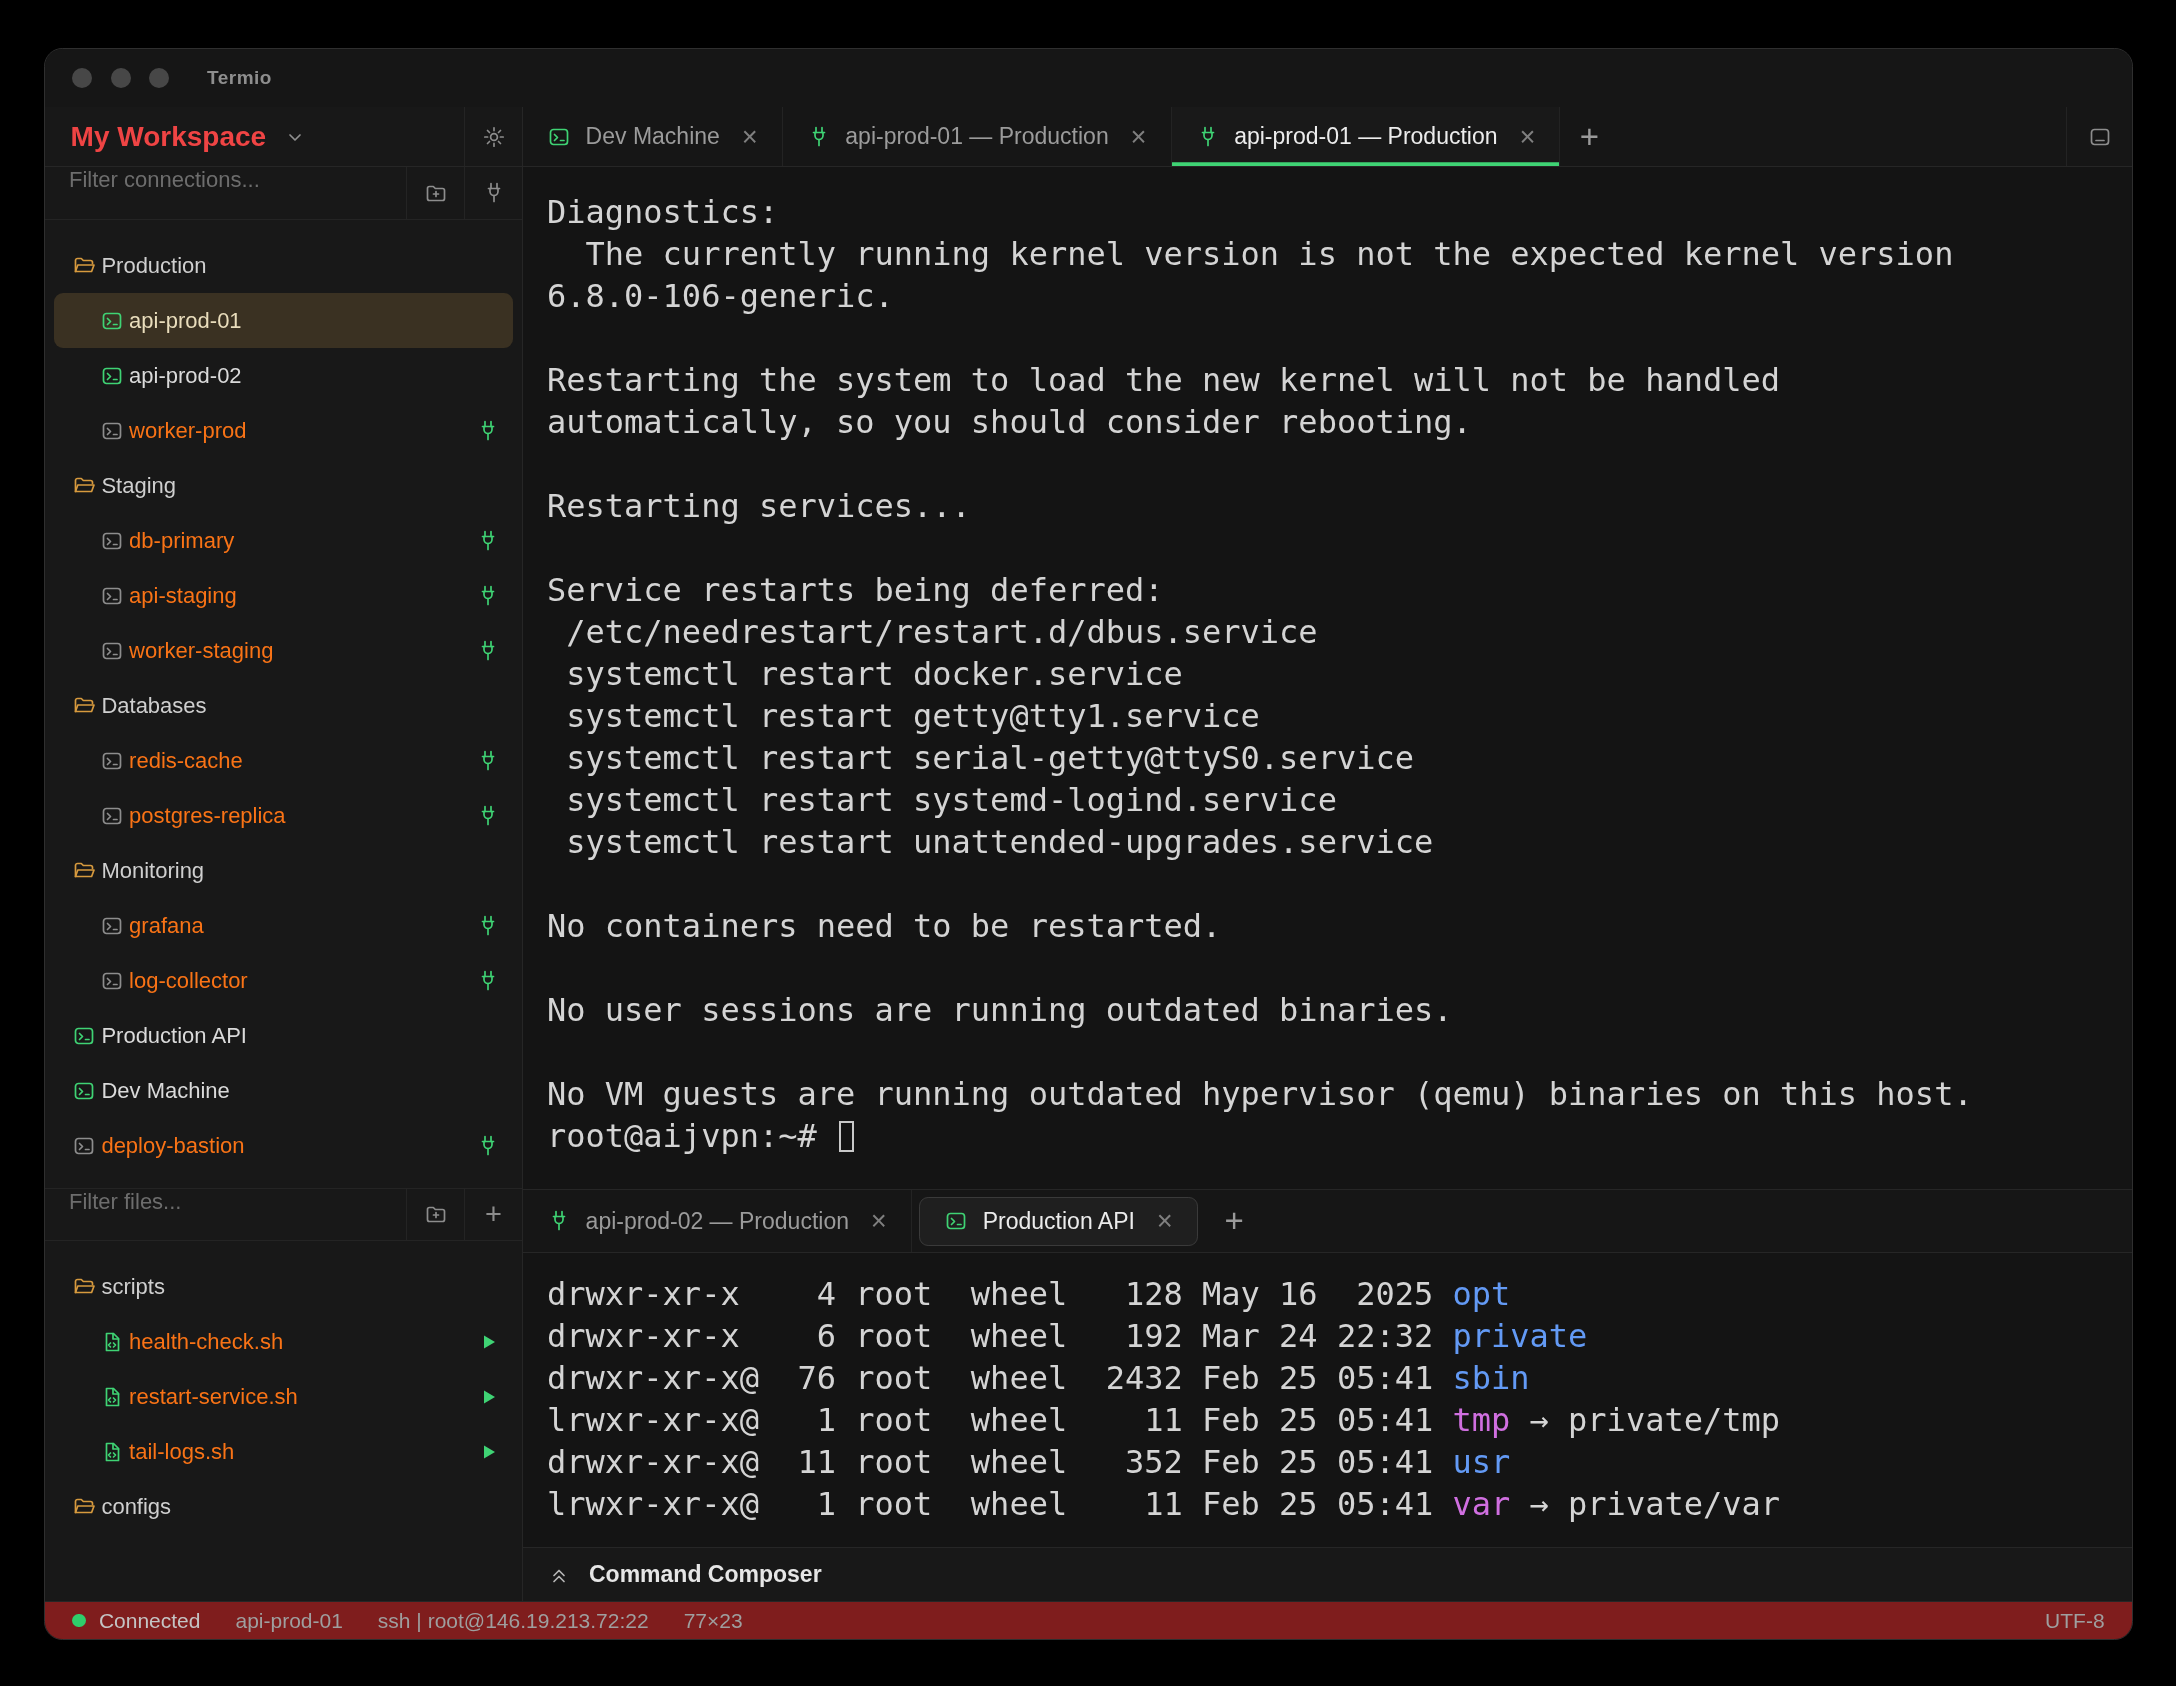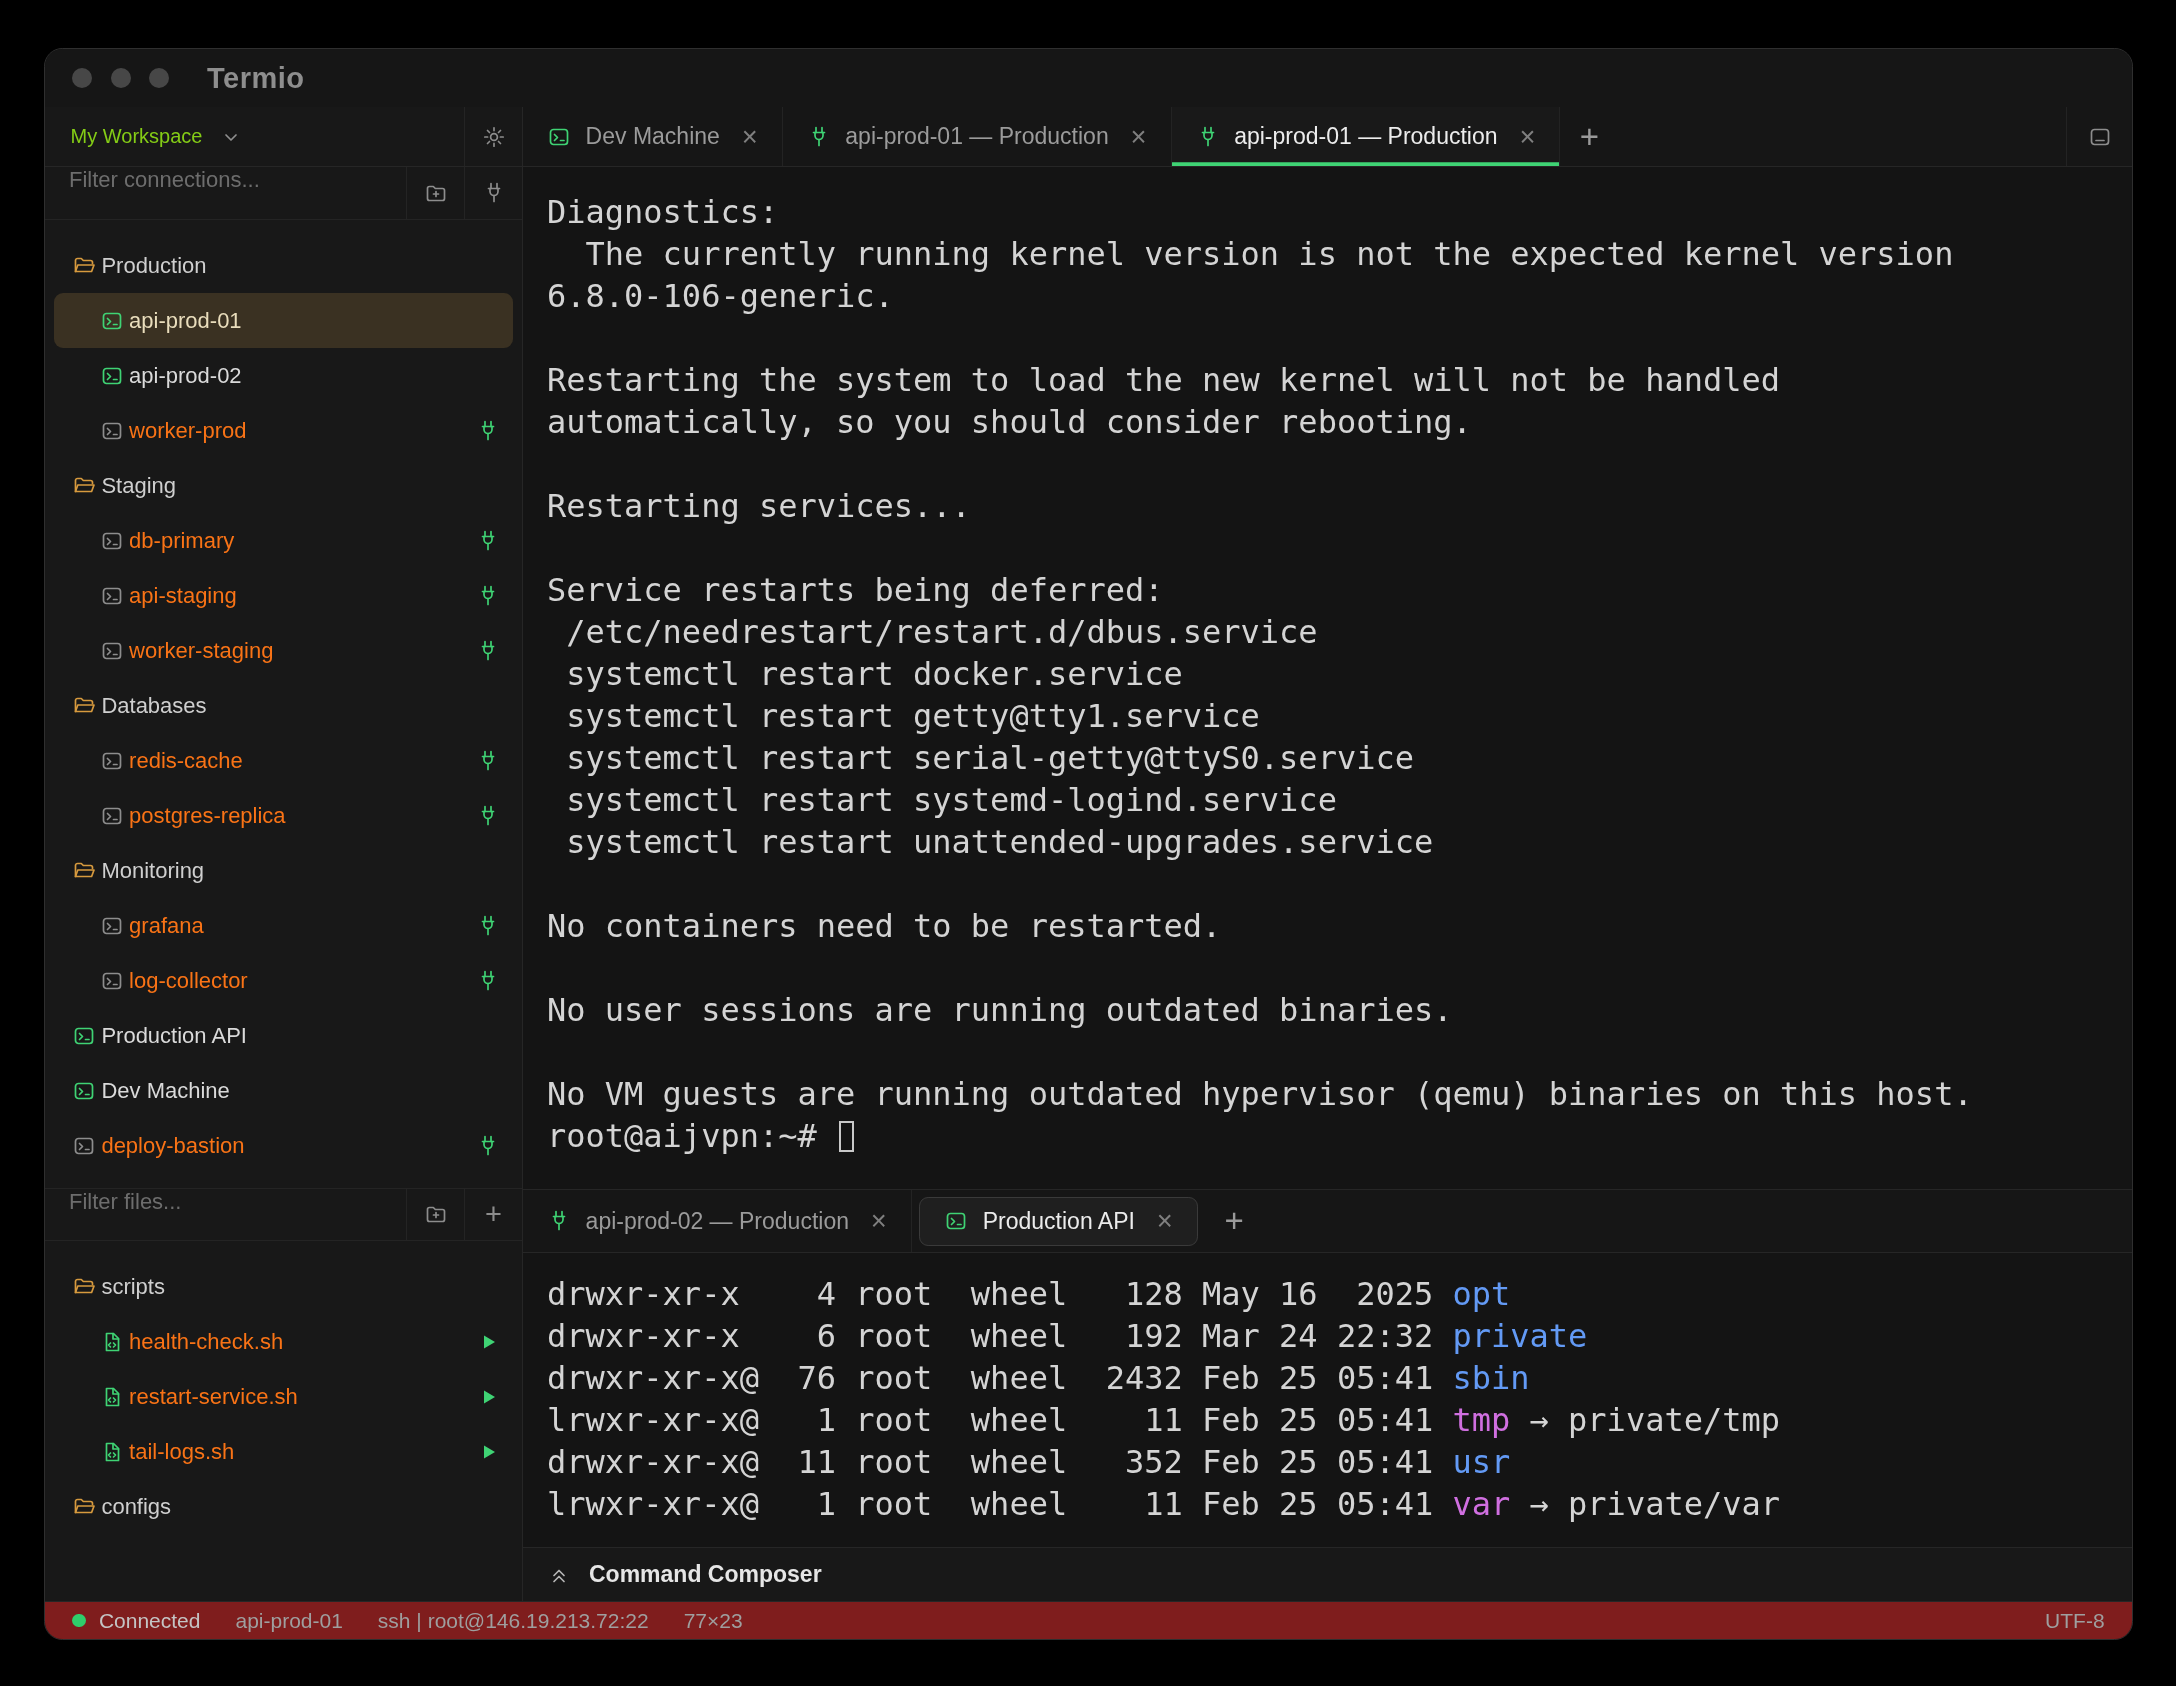--- a/index.html
+++ b/index.html
@@ -3,28 +3,28 @@
 <meta charset="utf-8">
 <style>
   *{margin:0;padding:0;box-sizing:border-box}
   html,body{width:2176px;height:1687px;background:#000;font-family:"Liberation Sans",sans-serif;overflow:hidden}
   .window{position:absolute;left:44px;top:48px;width:2089px;height:1592px;background:#151515;
     border:0.9px solid #2f2f2f;border-radius:18.3px;display:flex;flex-direction:column;overflow:hidden}
   
   .titlebar{height:58px;flex:none;display:flex;align-items:center;padding:0 27.4px;background:#161616}
   .lights{display:flex;gap:18.3px}
   .light{width:20px;height:20px;border-radius:50%;background:#474747;cursor:pointer}
-  .app-title{margin-left:38px;color:#8e8e8e;font-size:29px;font-weight:700;letter-spacing:0.5px}
+  .app-title{margin-left:38px;color:#8e8e8e;font-size:19px;font-weight:700;letter-spacing:0.5px}
   
   .main{flex:1;display:flex;min-height:0}
   .sidebar{width:478px;flex:none;display:flex;flex-direction:column;background:#181818;border-right:0.9px solid #262626;overflow:hidden}
   .right{flex:1;display:flex;flex-direction:column;min-width:0}
   
   .workspace-row{height:60px;flex:none;display:flex;align-items:center;padding-left:25.6px;border-bottom:0.9px solid #262626}
-  .ws-label{color:#84cc16;font-size:20px;font-weight:400;cursor:pointer}
+  .ws-label{color:#ef4444;font-size:28px;font-weight:700;cursor:pointer}
   .ws-chev{margin-left:16.4px;color:#8f8f8f;display:flex;flex:1}
   .icon-btn{height:100%;width:58px;flex:none;display:flex;align-items:center;justify-content:center;color:#8d8d8d;border-left:0.9px solid #242424;cursor:pointer}
   
   .filter-row{height:53px;flex:none;display:flex;align-items:flex-start;border-bottom:0.9px solid #242424}
   .filter-row.files{border-top:0.9px solid #242424;margin-top:3.7px}
   .placeholder{flex:1;padding-left:24px;color:#6d6d6d;font-size:22px;white-space:nowrap;cursor:text}
   
   .tree{padding:18.3px 0 11px;flex:none}
   .trow{height:55px;display:flex;align-items:center;gap:5px;margin:0 9.1px;padding-left:18.3px;border-radius:9.1px;cursor:pointer}
   .trow.lvl1{padding-left:46px}

